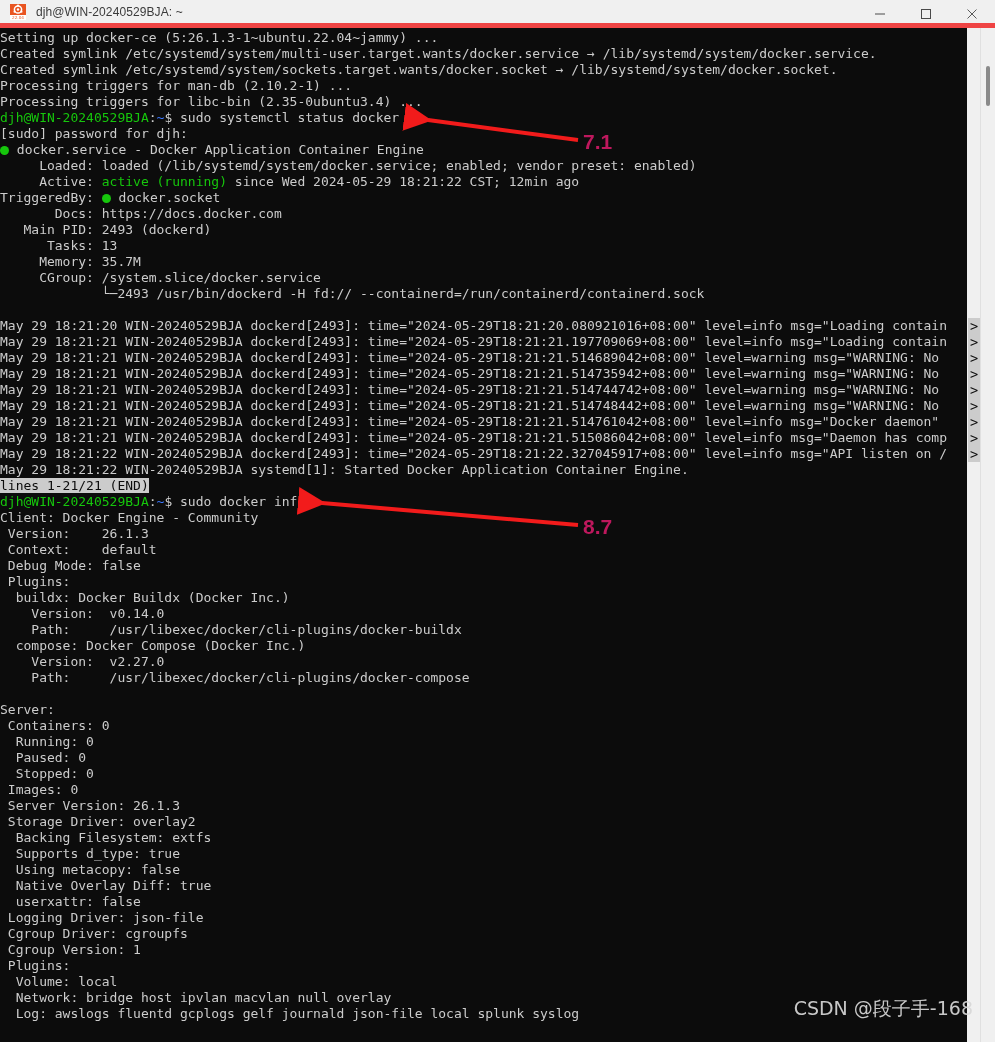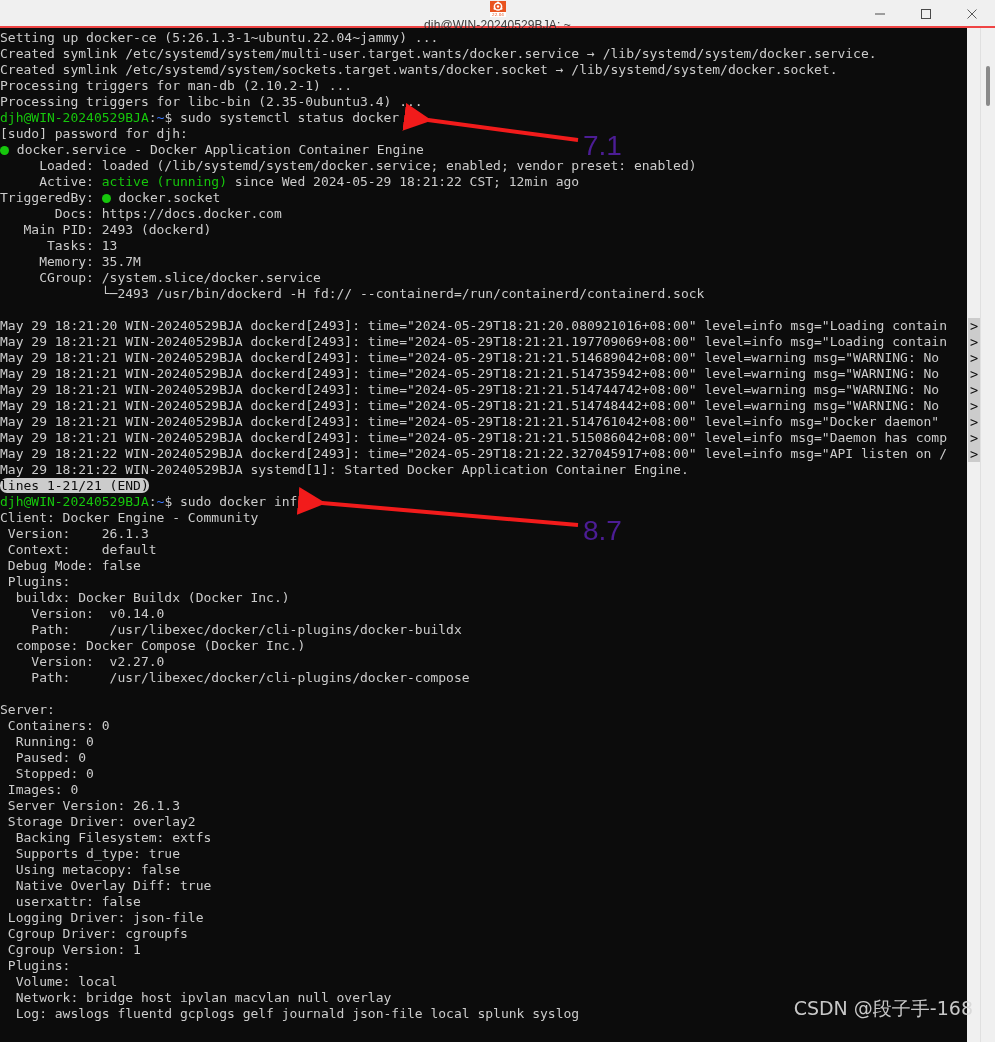--- a/index.html
+++ b/index.html
@@ -22,23 +22,22 @@
 
   
   #titlebar {
     position: absolute;
     left: 0; top: 0;
     width: 995px;
     height: 28px;
     background: #f0f0f0;
     display: flex;
     align-items: center;
-    border-bottom: 2px solid #ef4444;
-    box-sizing: border-box;
-    flex-direction: column;
+    border-bottom: 5px solid #ef4444;
+    box-sizing: border-box;
   }
   #app-icon {
     width: 18px;
     height: 18px;
     margin-left: 9px;
     margin-right: 9px;
     flex: 0 0 auto;
     position: relative;
   }
   #titlebar .title-text {
@@ -83,21 +82,21 @@
     font-size: 13px;
     line-height: 16px;
     color: #cccccc;
     white-space: pre;
     letter-spacing: 0px;
   }
   .ln { height: 16px; white-space: pre; }
   .green { color: #16c60c; margin-top: 11px; }
   .blue  { color: #3b78ff; }
   .white { color: #cccccc; }
-  .inv { background: #cccccc; color: #0c0c0c; border-radius: 7px; }
+  .inv { background: #cccccc; color: #0c0c0c; }
   .dot {
     display: inline-block;
     width: 9px;
     height: 9px;
     border-radius: 50%;
     background: #16c60c;
     vertical-align: -1px;
   }
 
   
@@ -139,24 +138,24 @@
 
   
   #annotations {
     position: absolute;
     left: 0; top: 0;
     width: 995px; height: 1042px;
     pointer-events: none;
   }
   .anno-label {
     position: absolute;
-    color: #4c1d95;
+    color: #be185d;
     font-family: "Liberation Sans", sans-serif;
-    font-size: 28px;
-    font-weight: 400;
+    font-size: 21px;
+    font-weight: 700;
   }
 
   
   #watermark {
     position: absolute;
     right: 22px;
     bottom: 20px;
     color: #d8d8d8;
     font-family: "DejaVu Sans", "Liberation Sans", sans-serif;
     font-size: 19px;

